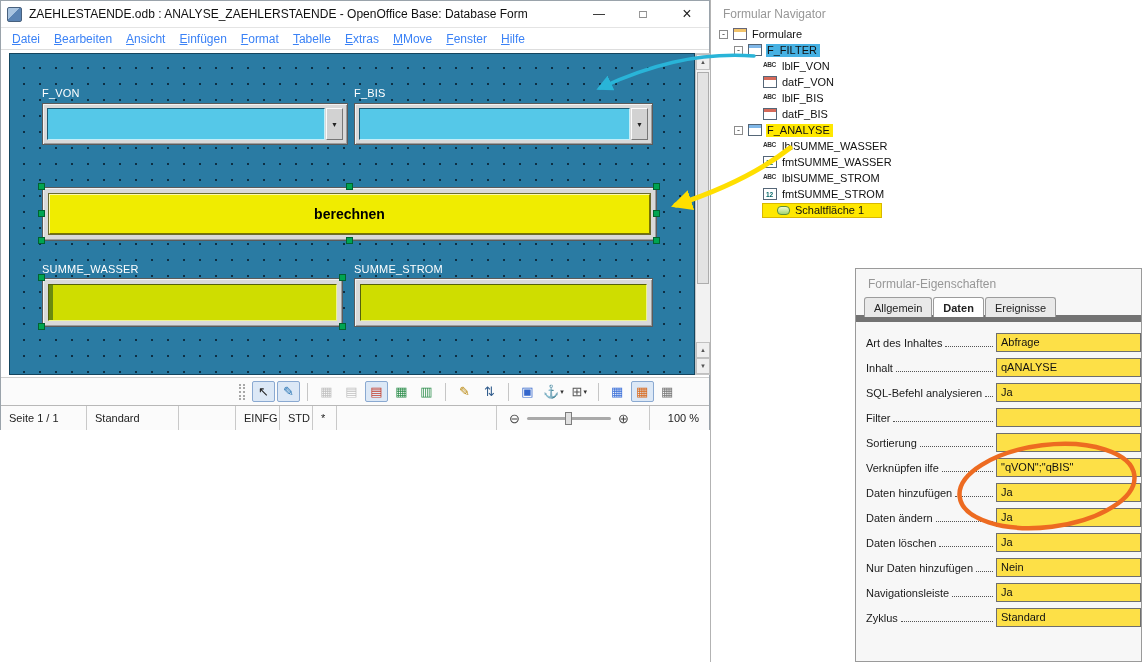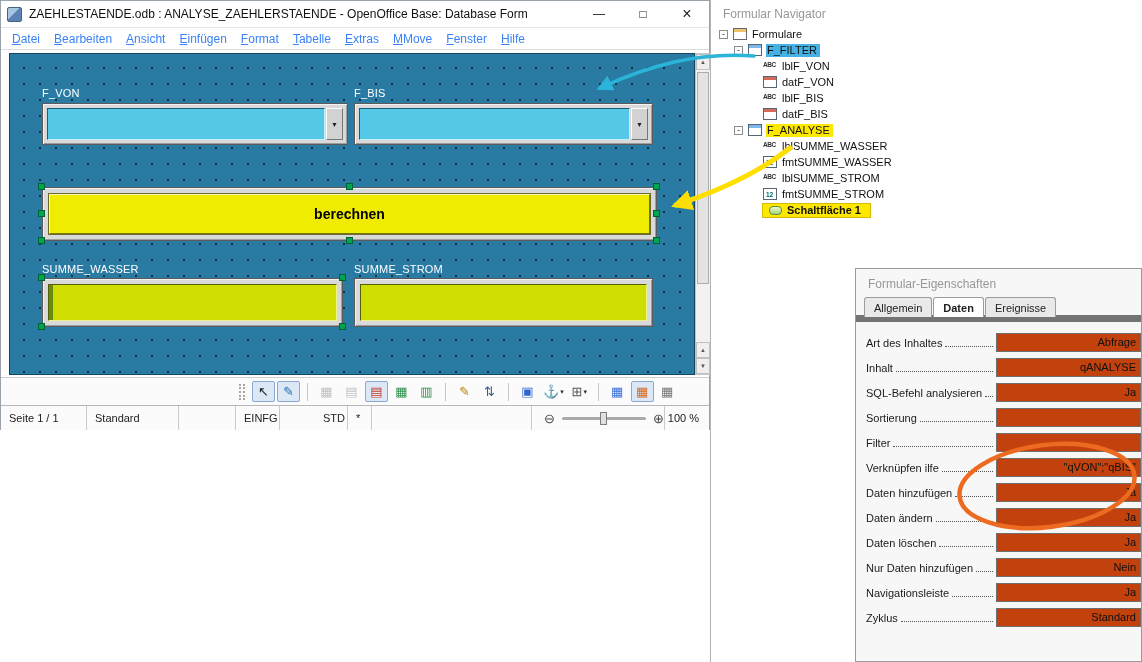--- a/index.html
+++ b/index.html
@@ -98,36 +98,36 @@
   .ti-form { border:1px solid #567; background:linear-gradient(180deg,#7fb7e8 0 3px,#fff 3px); }
   .ti-label::before { content:"ABC"; position:absolute; top:1px; left:0; font-size:6.5px; font-weight:bold; color:#333; letter-spacing:-.5px; }
   .ti-datefield { border:1px solid #567; background:linear-gradient(180deg,#d66a5a 0 3px,#fff 3px); }
   .ti-formatted { border:1px solid #567; background:#fff; }
   .ti-formatted::before { content:"12"; position:absolute; top:2px; left:2px; font-size:6.5px; color:#066; font-weight:bold; }
   .ti-button { width:13px; height:9px; margin-top:1px; border-radius:4px; background:linear-gradient(#effbd3,#a2d470); border:1px solid #5a8f3a; }
   .tree-wrap { display:inline-flex; align-items:center; padding:0 1px; }
   .tree-label { padding:0 3px 1px 1px; }
   .hl-blue { background:#46b1e3; }
   .hl-yellow { background:#ffe800; }
-  .hl-yellow-box { background:#ffe800; border:1px solid #d9b800; padding:0 6px;font-weight:bold; }
+  .hl-yellow-box { background:#ffe800; border:1px solid #d9b800; padding:0 14px; }
 
   
   .props { position:absolute; left:855px; top:268px; width:287px; height:394px; background:#f7f7f7;
            border:1px solid #9a9a9a; z-index:10; overflow:hidden; }
   .props-title { color:#979797; font-size:12px; padding:8px 0 6px 12px; white-space:nowrap; }
   .props-tabs { display:flex; align-items:center; padding-left:8px; border-bottom:7px solid #737373; height:25px; }
   .ptab { font-size:11px; padding:4px 9px 3px; border:1px solid #9c9c9c; border-bottom:none; background:#e9e9e9;
           border-radius:3px 3px 0 0; margin-right:1px; position:relative; top:1px; color:#222; }
   .ptab.active { background:#fff; font-weight:bold; }
   .prop-grid { padding:8px 0 0 10px; }
   .prop-row { display:flex; align-items:center; height:25px; }
   .prop-label { font-size:11px; color:#1a1a1a; white-space:nowrap; flex:none; }
   .leader { flex:1; border-bottom:1px dotted #555; margin:0 3px; min-width:5px; align-self:flex-end; margin-bottom:8px; height:1px; }
-  .prop-field { width:145px; flex:none; height:19px; background:#c2410c; border:1px solid #6e6e6e; font-size:11px;
-                line-height:17px; padding:0 4px; white-space:nowrap; overflow:hidden; color:#111;text-align:right; }
+  .prop-field { width:145px; flex:none; height:19px; background:#fde047; border:1px solid #6e6e6e; font-size:11px;
+                line-height:17px; padding:0 4px; white-space:nowrap; overflow:hidden; color:#111; }
 
   
   #annot { position:absolute; left:0; top:0; z-index:50; pointer-events:none; }
 </style>
 </head>
 <body>
 
 <div id="canvas">
 
   <div id="app-window">
@@ -258,21 +258,21 @@
           <span style="color: rgb(119, 119, 119);">▦</span>
         </span>
       </div>
 
     <div class="statusbar">
       <div class="sb-cells">
           <div class="sb-cell" style="width: 86px;">Seite 1 / 1</div>
           <div class="sb-cell" style="width: 92px;">Standard</div>
           <div class="sb-cell" style="width: 57px;"></div>
           <div class="sb-cell" style="width: 44px;">EINFG</div>
-          <div class="sb-cell" style="width: 33px; margin-left: 35px;">STD</div>
+          <div class="sb-cell" style="width: 33px;">STD</div>
           <div class="sb-cell" style="width: 24px;">*</div>
           <div class="sb-cell" style="width: 160px;"></div>
         </div>
       <div class="zoom-area">
         <span class="zoom-g zoom-out-g"></span>
         <span class="zoom-track">
           <span class="zoom-thumb"></span>
         </span>
         <span class="zoom-g zoom-in-g"></span>
       </div>
@@ -387,26 +387,26 @@
           <span class="prop-label">Inhalt</span>
           <span class="leader"></span>
           <div class="prop-field">qANALYSE</div>
         </div>
         <div class="prop-row">
           <span class="prop-label">SQL-Befehl analysieren</span>
           <span class="leader"></span>
           <div class="prop-field">Ja</div>
         </div>
         <div class="prop-row">
+          <span class="prop-label">Filter</span>
+          <span class="leader"></span>
+          <div class="prop-field"></div>
+        </div>
+        <div class="prop-row">
           <span class="prop-label">Sortierung</span>
-          <span class="leader"></span>
-          <div class="prop-field"></div>
-        </div>
-        <div class="prop-row">
-          <span class="prop-label">Filter</span>
           <span class="leader"></span>
           <div class="prop-field"></div>
         </div>
         <div class="prop-row">
           <span class="prop-label">Verknüpfen ilfe</span>
           <span class="leader"></span>
           <div class="prop-field">"qVON";"qBIS"</div>
         </div>
         <div class="prop-row">
           <span class="prop-label">Daten hinzufügen</span>

